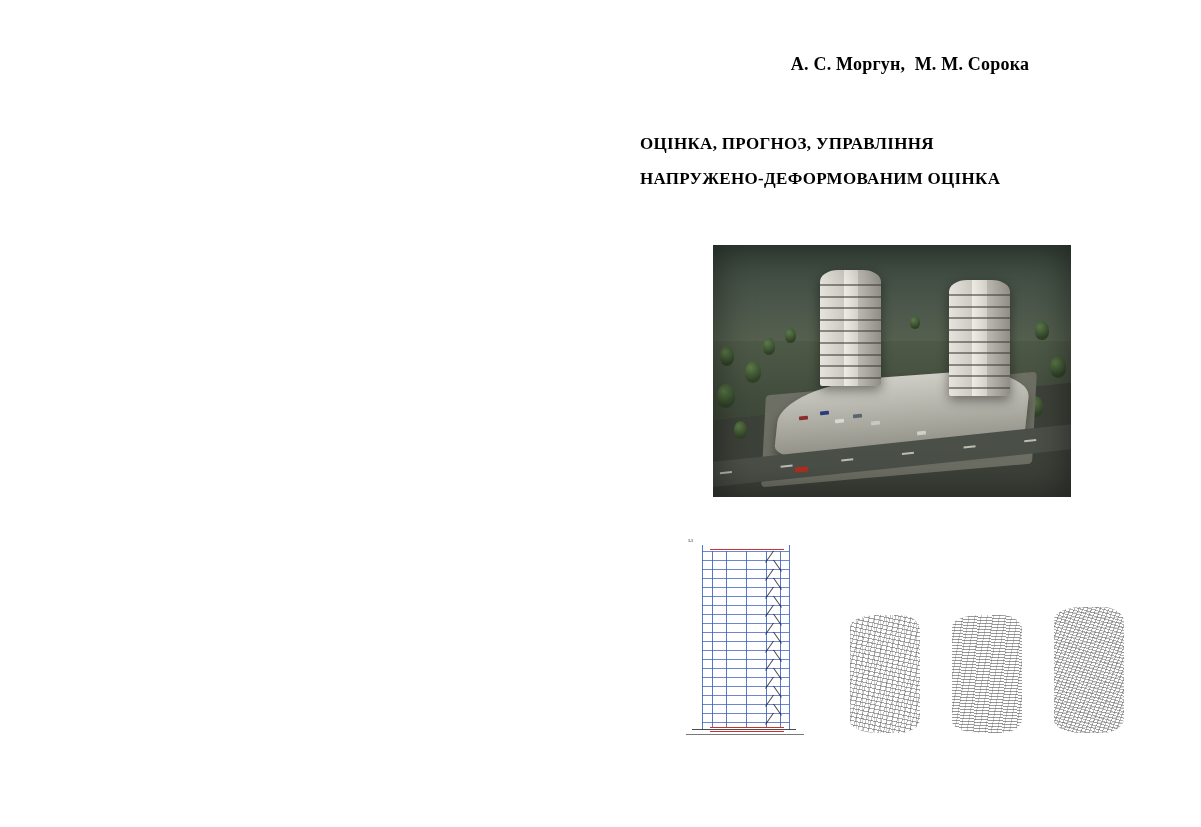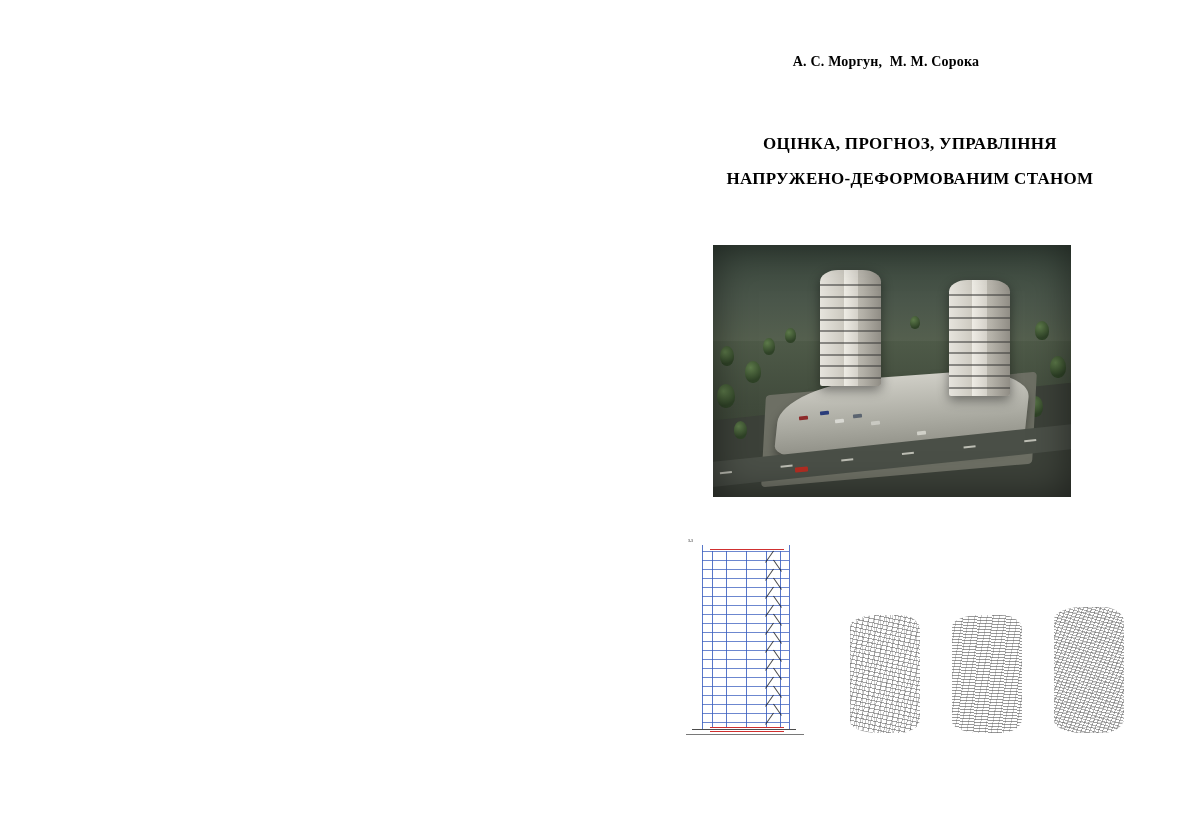--- a/index.html
+++ b/index.html
@@ -12,38 +12,38 @@
     height: 827px;
     position: relative;
     overflow: hidden;
     font-family: "Liberation Serif", serif;
     color: #000000;
   }
 
   
   #authors {
     position: absolute;
-    left: 676px;
+    left: 700px;
     top: 54px;
     width: 420px;
     text-align: center;
     font-family: "Liberation Serif", serif;
     font-weight: bold;
-    font-size: 14px;
+    font-size: 18px;
     letter-spacing: 0.2px;
     white-space: pre;
   }
 
   
   #title-block {
     position: absolute;
     left: 640px;
     top: 126px;
     width: 540px;
-    text-align: center;
+    text-align: left;
     font-family: "Liberation Serif", serif;
     font-weight: bold;
     font-size: 17px;
     letter-spacing: 0.3px;
   }
   #title-block .tline {
     line-height: 35px;
     white-space: nowrap;
   }
 
@@ -235,21 +235,21 @@
       repeating-linear-gradient(0deg, rgba(140,140,140,.3) 0 1px, rgba(255,255,255,0) 1px 5px);
   }
 </style>
 </head>
 <body>
 
 <div id="authors">А. С. Моргун,  М. М. Сорока</div>
 
 <div id="title-block">
   <div class="tline">ОЦІНКА, ПРОГНОЗ, УПРАВЛІННЯ</div>
-  <div class="tline">НАПРУЖЕНО-ДЕФОРМОВАНИМ СТАНОМ</div>
+  <div class="tline">НАПРУЖЕНО-ДЕФОРМОВАНИМ ОЦІНКА</div>
 </div>
 
 <div id="cover-render">
   <div class="sky"></div>
   <div class="ground"></div>
   <div class="asphalt"></div>
 
   <div class="tree" style="left:2%;  top:40%; width:14px; height:20px;"></div>
   <div class="tree" style="left:9%;  top:46%; width:16px; height:22px;"></div>
   <div class="tree" style="left:1%;  top:55%; width:18px; height:24px;"></div>

